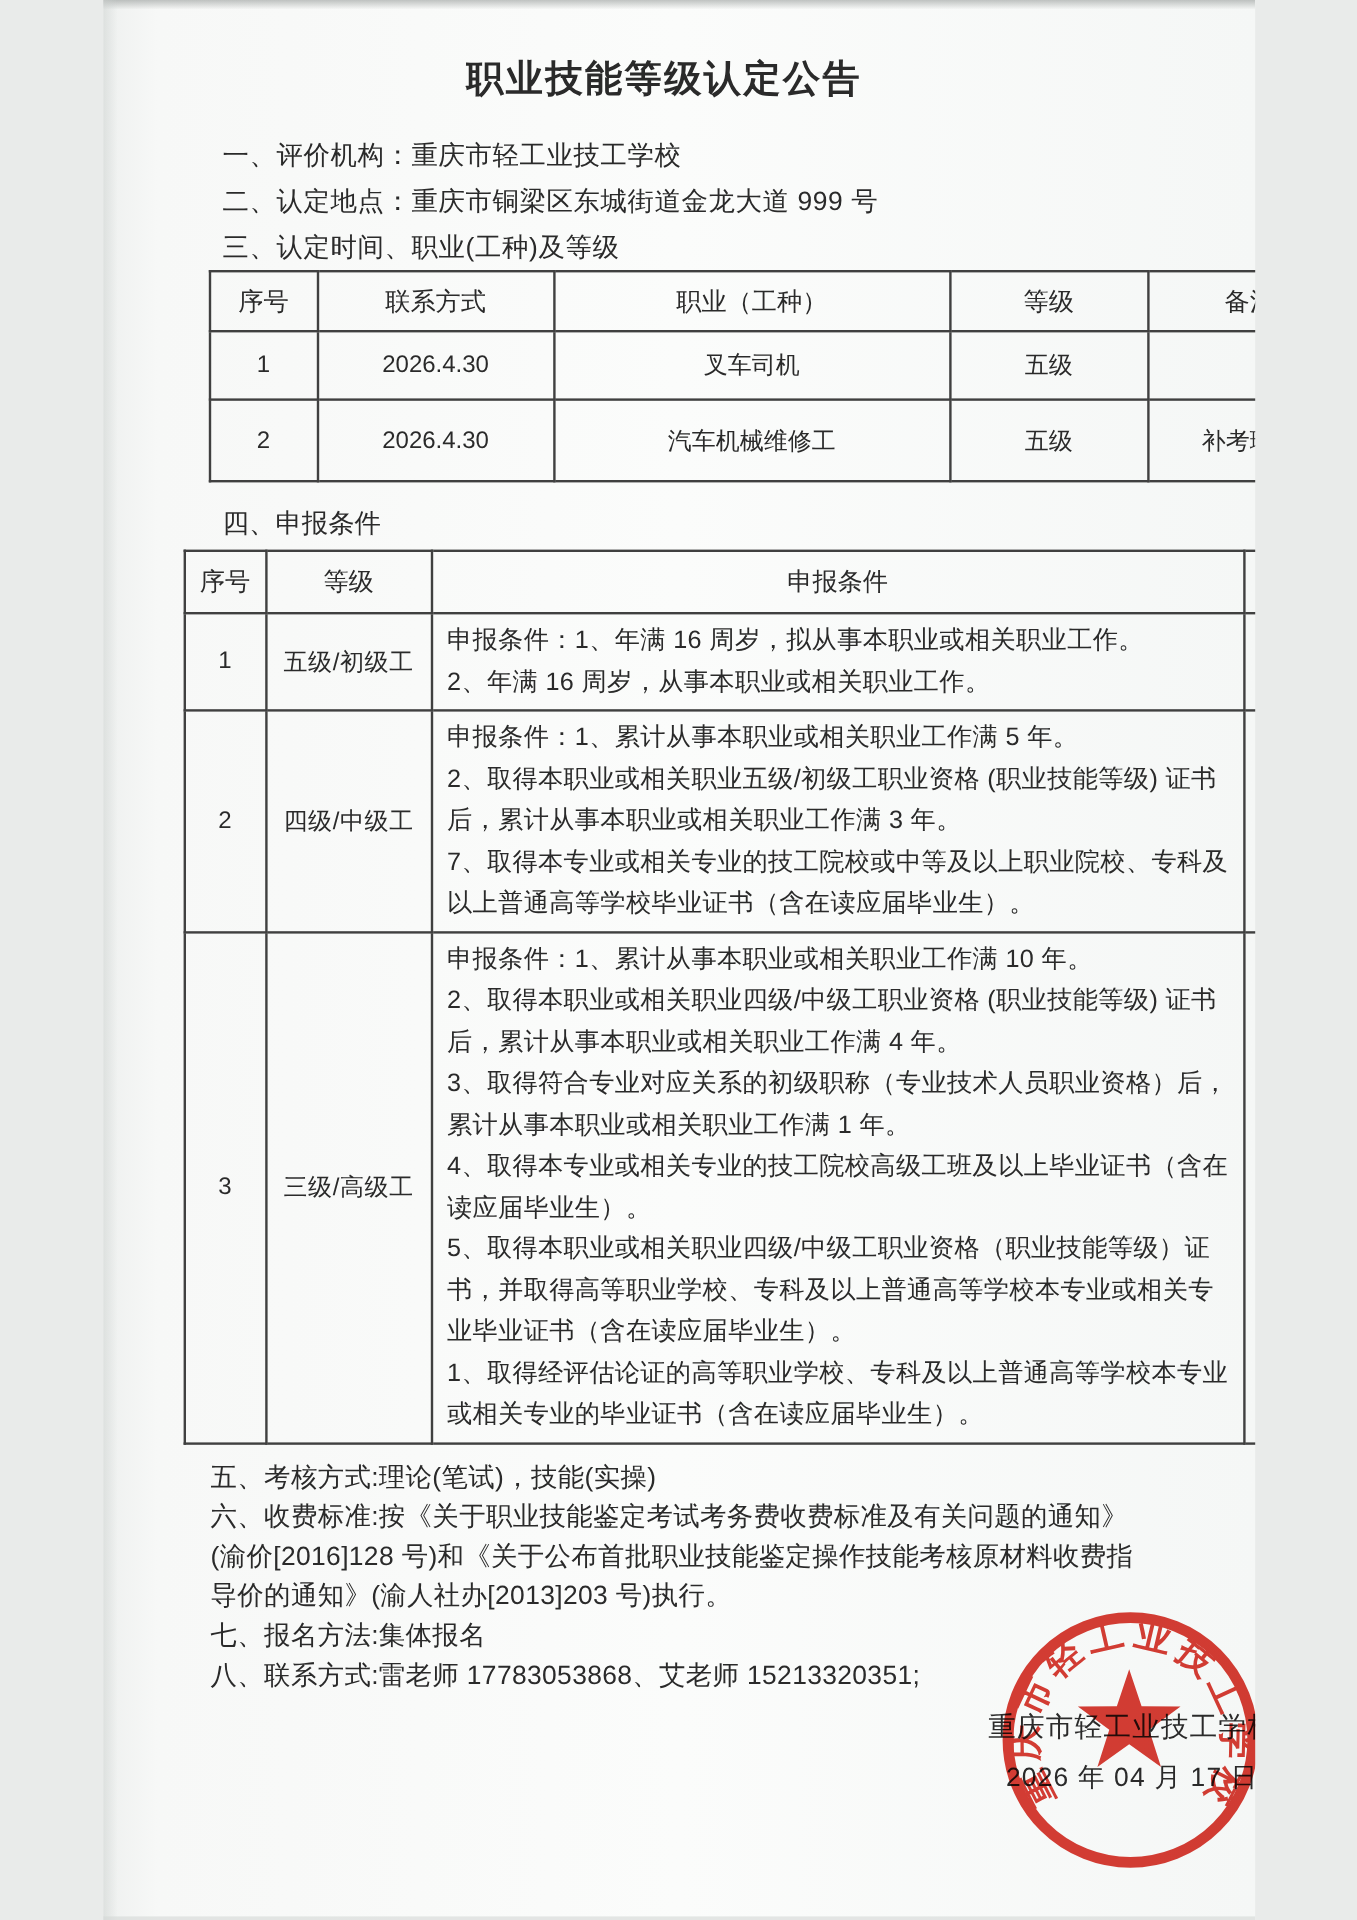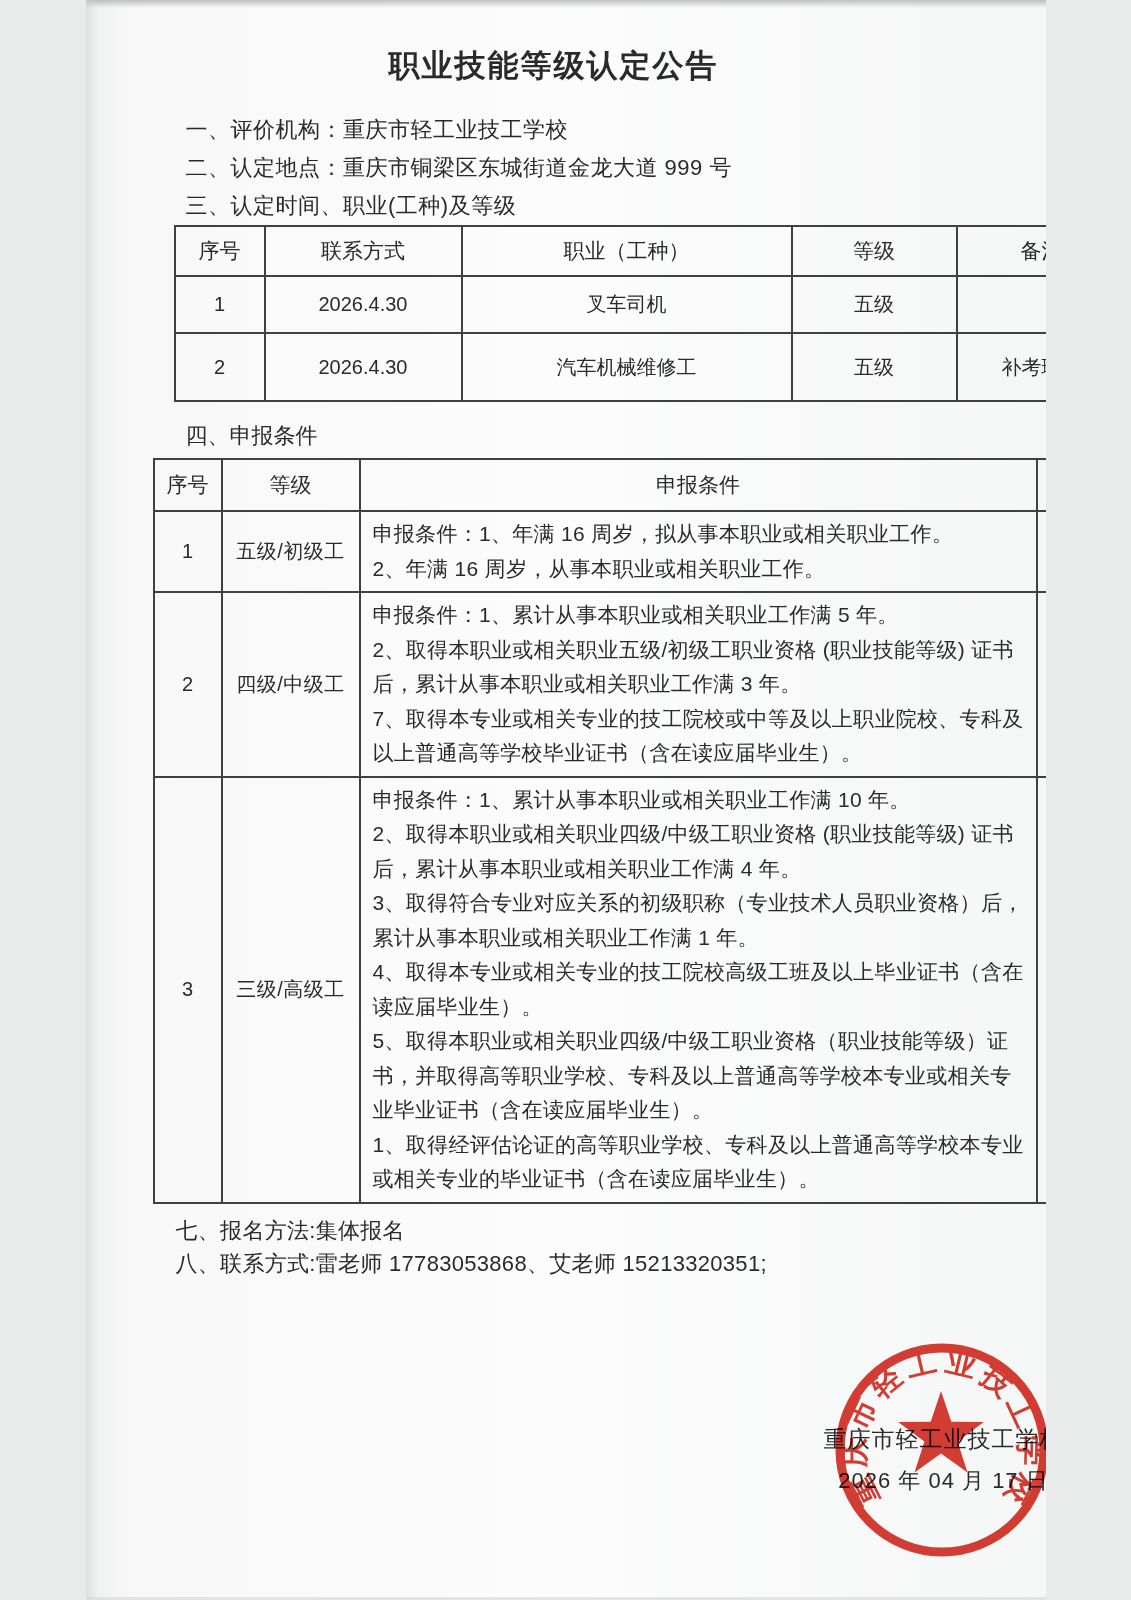--- a/index.html
+++ b/index.html
@@ -137,20 +137,22 @@
           <p>4、取得本专业或相关专业的技工院校高级工班及以上毕业证书（含在读应届毕业生）。</p>
           <p>5、取得本职业或相关职业四级/中级工职业资格（职业技能等级）证书，并取得高等职业学校、专科及以上普通高等学校本专业或相关专业毕业证书（含在读应届毕业生）。</p>
           <p>1、取得经评估论证的高等职业学校、专科及以上普通高等学校本专业或相关专业的毕业证书（含在读应届毕业生）。</p>
         </td>
         <td></td>
       </tr>
     </tbody>
       </table>
 
     <div class="closing">
+      <p>五、考核方式:理论(笔试)，技能(实操)</p>
+      <p>六、收费标准:按《关于职业技能鉴定考试考务费收费标准及有关问题的通知》(渝价[2016]128 号)和《关于公布首批职业技能鉴定操作技能考核原材料收费指导价的通知》(渝人社办[2013]203 号)执行。</p>
       <p>七、报名方法:集体报名</p>
       <p>八、联系方式:雷老师 17783053868、艾老师 15213320351;</p>
     </div>
   </div>
 
   <div class="signature">
     <p class="org">重庆市轻工业技工学校</p>
     <p class="date">2026 年 04 月 17 日</p>
   </div>
 

